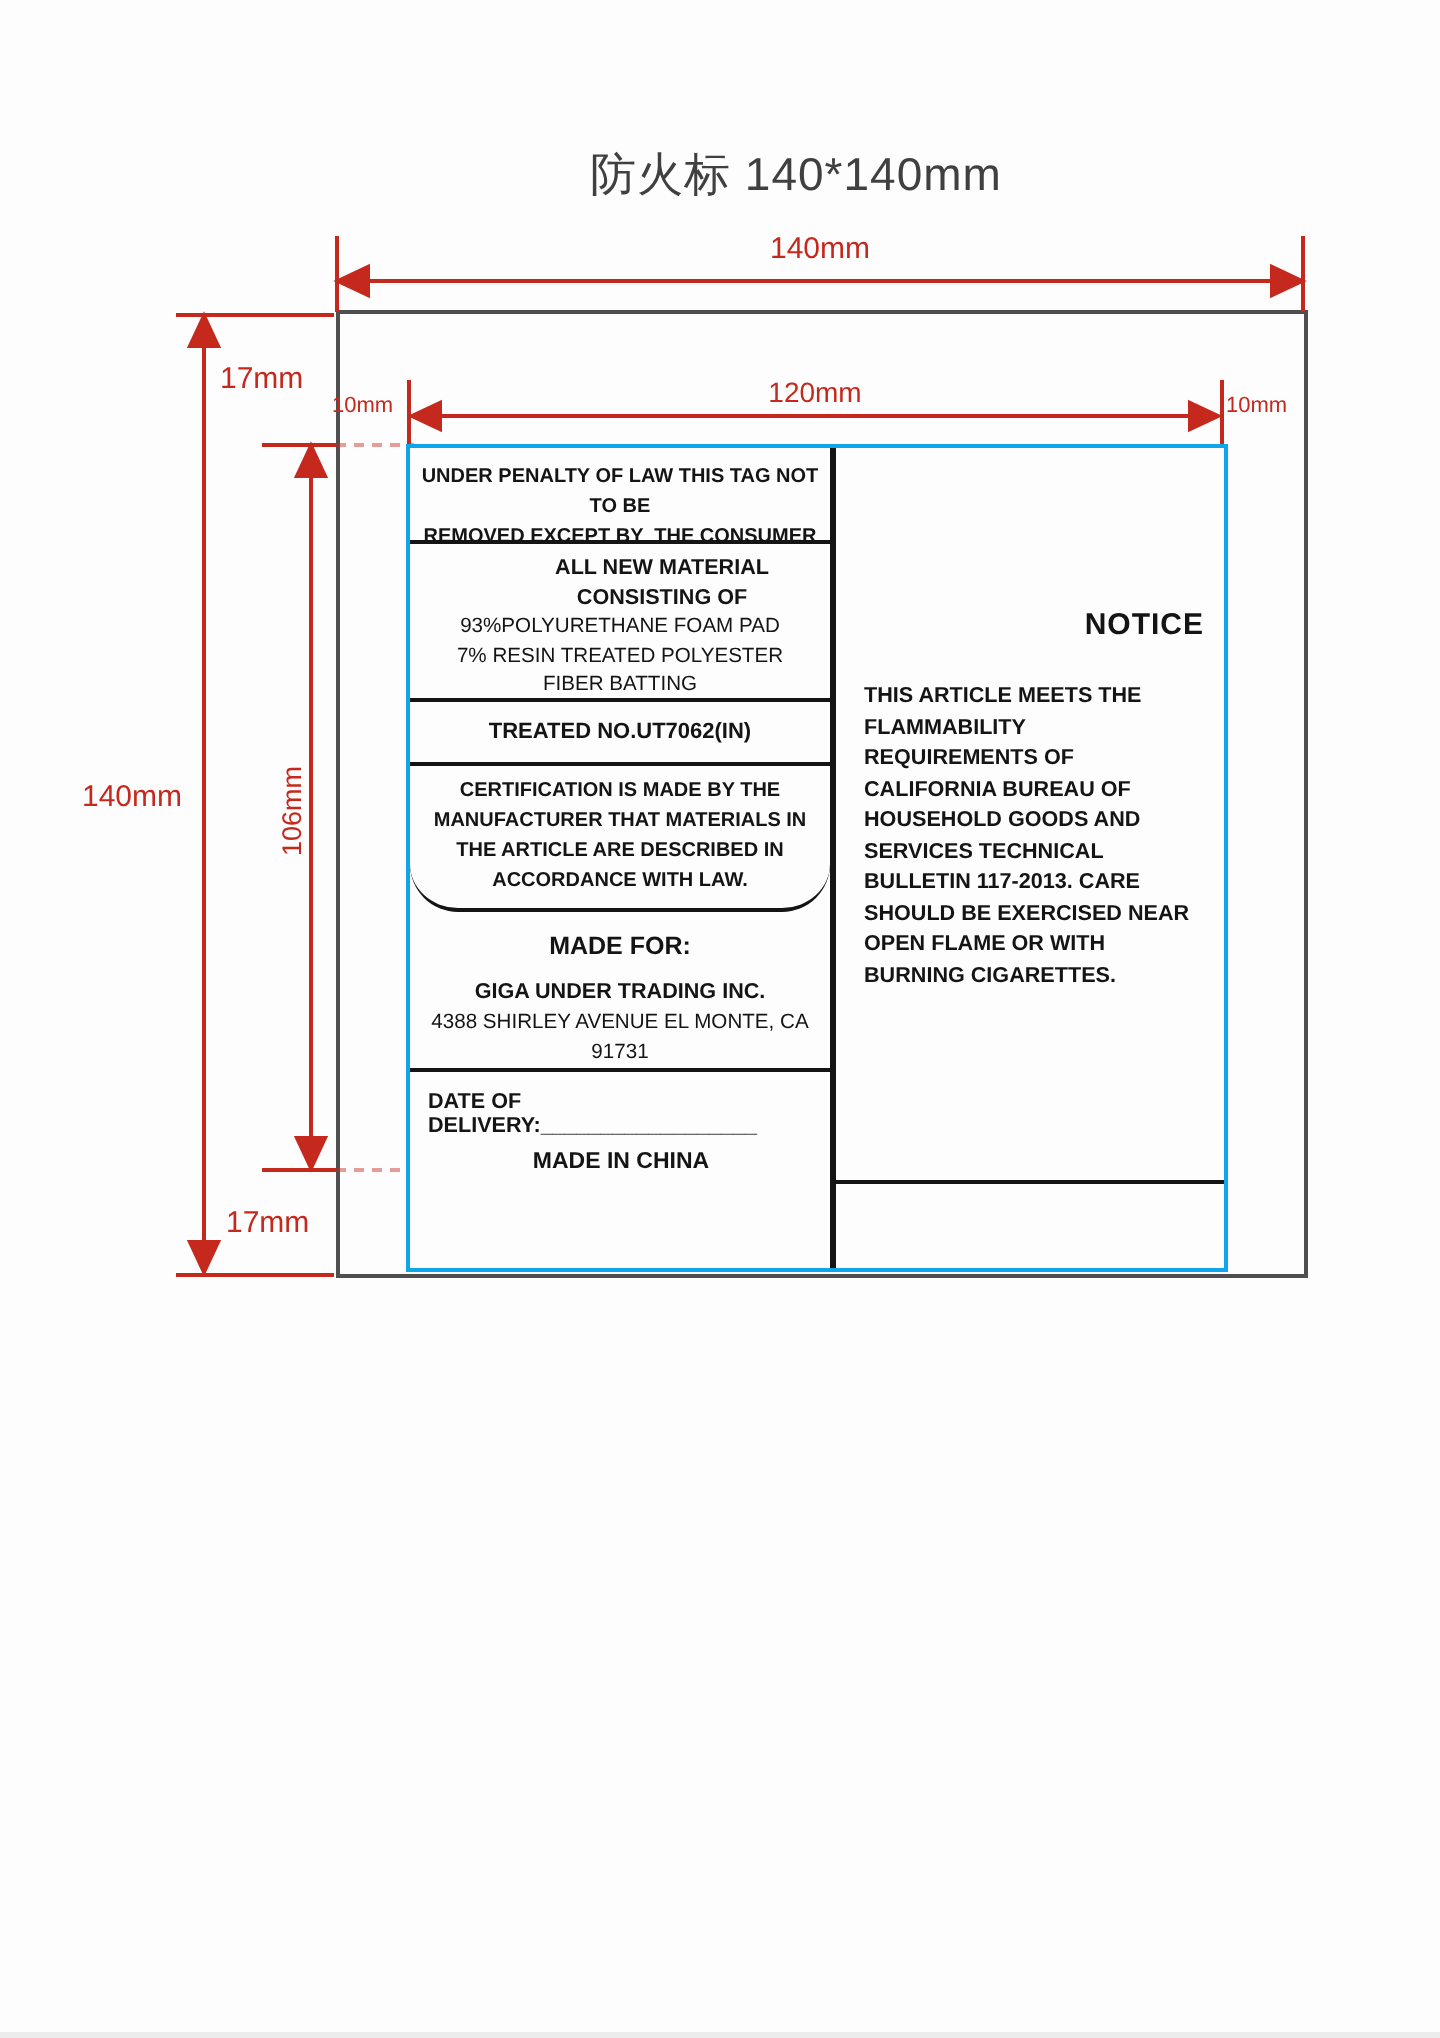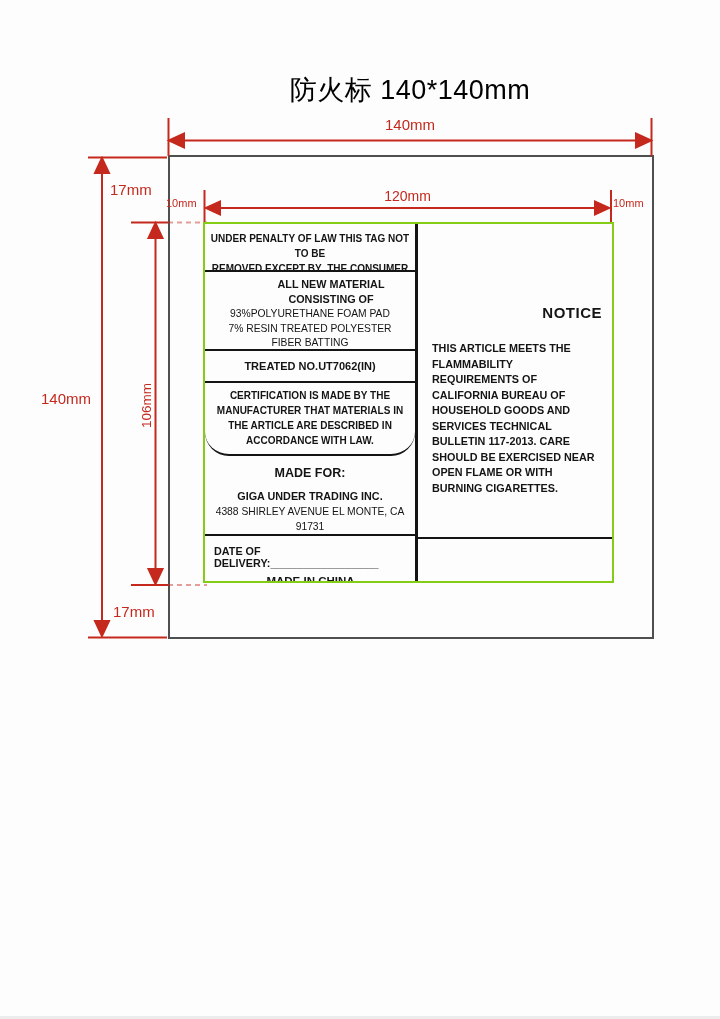--- a/index.html
+++ b/index.html
@@ -4,42 +4,42 @@
 <style>
   * { margin:0; padding:0; box-sizing:border-box; }
   html,body { background:#ffffff; }
   .page {
     position:relative; width:720px; height:1019px; margin:0 auto;
     background:#fdfdfd; overflow:hidden;
     font-family:"Liberation Sans","DejaVu Sans",sans-serif;
     color:#141414;
   }
   .drawing-title {
-    position:absolute; left:168px; top:72px; width:484px;
-    text-align:center; font-size:27px; color:#000000; letter-spacing:.5px;
+    position:absolute; left:156px; top:72px; width:484px;
+    text-align:center; font-size:23px; color:#404040; letter-spacing:.5px;
   }
   .dim-label { position:absolute; color:#c5291d; }
   .dim-140-top   { left:168px; top:116px; width:484px; text-align:center; font-size:15px; }
   .dim-120      { left:204px; top:188px; width:407px; text-align:center; font-size:14px; }
   .dim-10-left  { left:166px; top:197px; font-size:11px; }
   .dim-10-right { left:613px; top:197px; font-size:11px; }
   .dim-17-top   { left:110px; top:181px; font-size:15px; }
   .dim-17-bottom{ left:113px; top:603px; font-size:15px; }
   .dim-140-left { left:41px;  top:390px; font-size:15px; }
   .dim-106      { left:118px; top:398px; width:56px; text-align:center;
                   font-size:13.5px; transform:rotate(-90deg); }
   .svg-overlay { position:absolute; left:0; top:0; }
 
   .outer-box {
     position:absolute; left:168px; top:155px; width:486px; height:484px;
     border:2px solid #4f4f4f; background:transparent;
   }
   .label-box {
-    position:absolute; left:203px; top:222px; width:411px; height:361px;
-    border:2px solid #84cc16; background:#fdfdfd; display:flex;
+    position:absolute; left:203px; top:222px; width:411px; height:414px;
+    border:2px solid #0ea5e9; background:#fdfdfd; display:flex;
   }
   .left-col { width:213px; border-right:3px solid #141414; display:flex; flex-direction:column; }
   .row { border-bottom:2px solid #141414; overflow:hidden; }
   .row-penalty { height:48px; padding-top:7px; text-align:center;
                  font-weight:bold; font-size:10px; line-height:15px; white-space:pre-wrap; }
   .row-material { height:79px; padding-top:5px; text-align:center; }
   .row-material .mat-head { font-weight:bold; font-size:10.8px; line-height:15px;margin-left:42px; }
   .row-material .mat-line { font-size:10.3px; line-height:14.5px; }
   .row-registry { height:32px; text-align:center; font-weight:bold; font-size:11px; line-height:30px; }
   .row-cert { height:73px; padding:5px 5px 0 5px; text-align:center;

